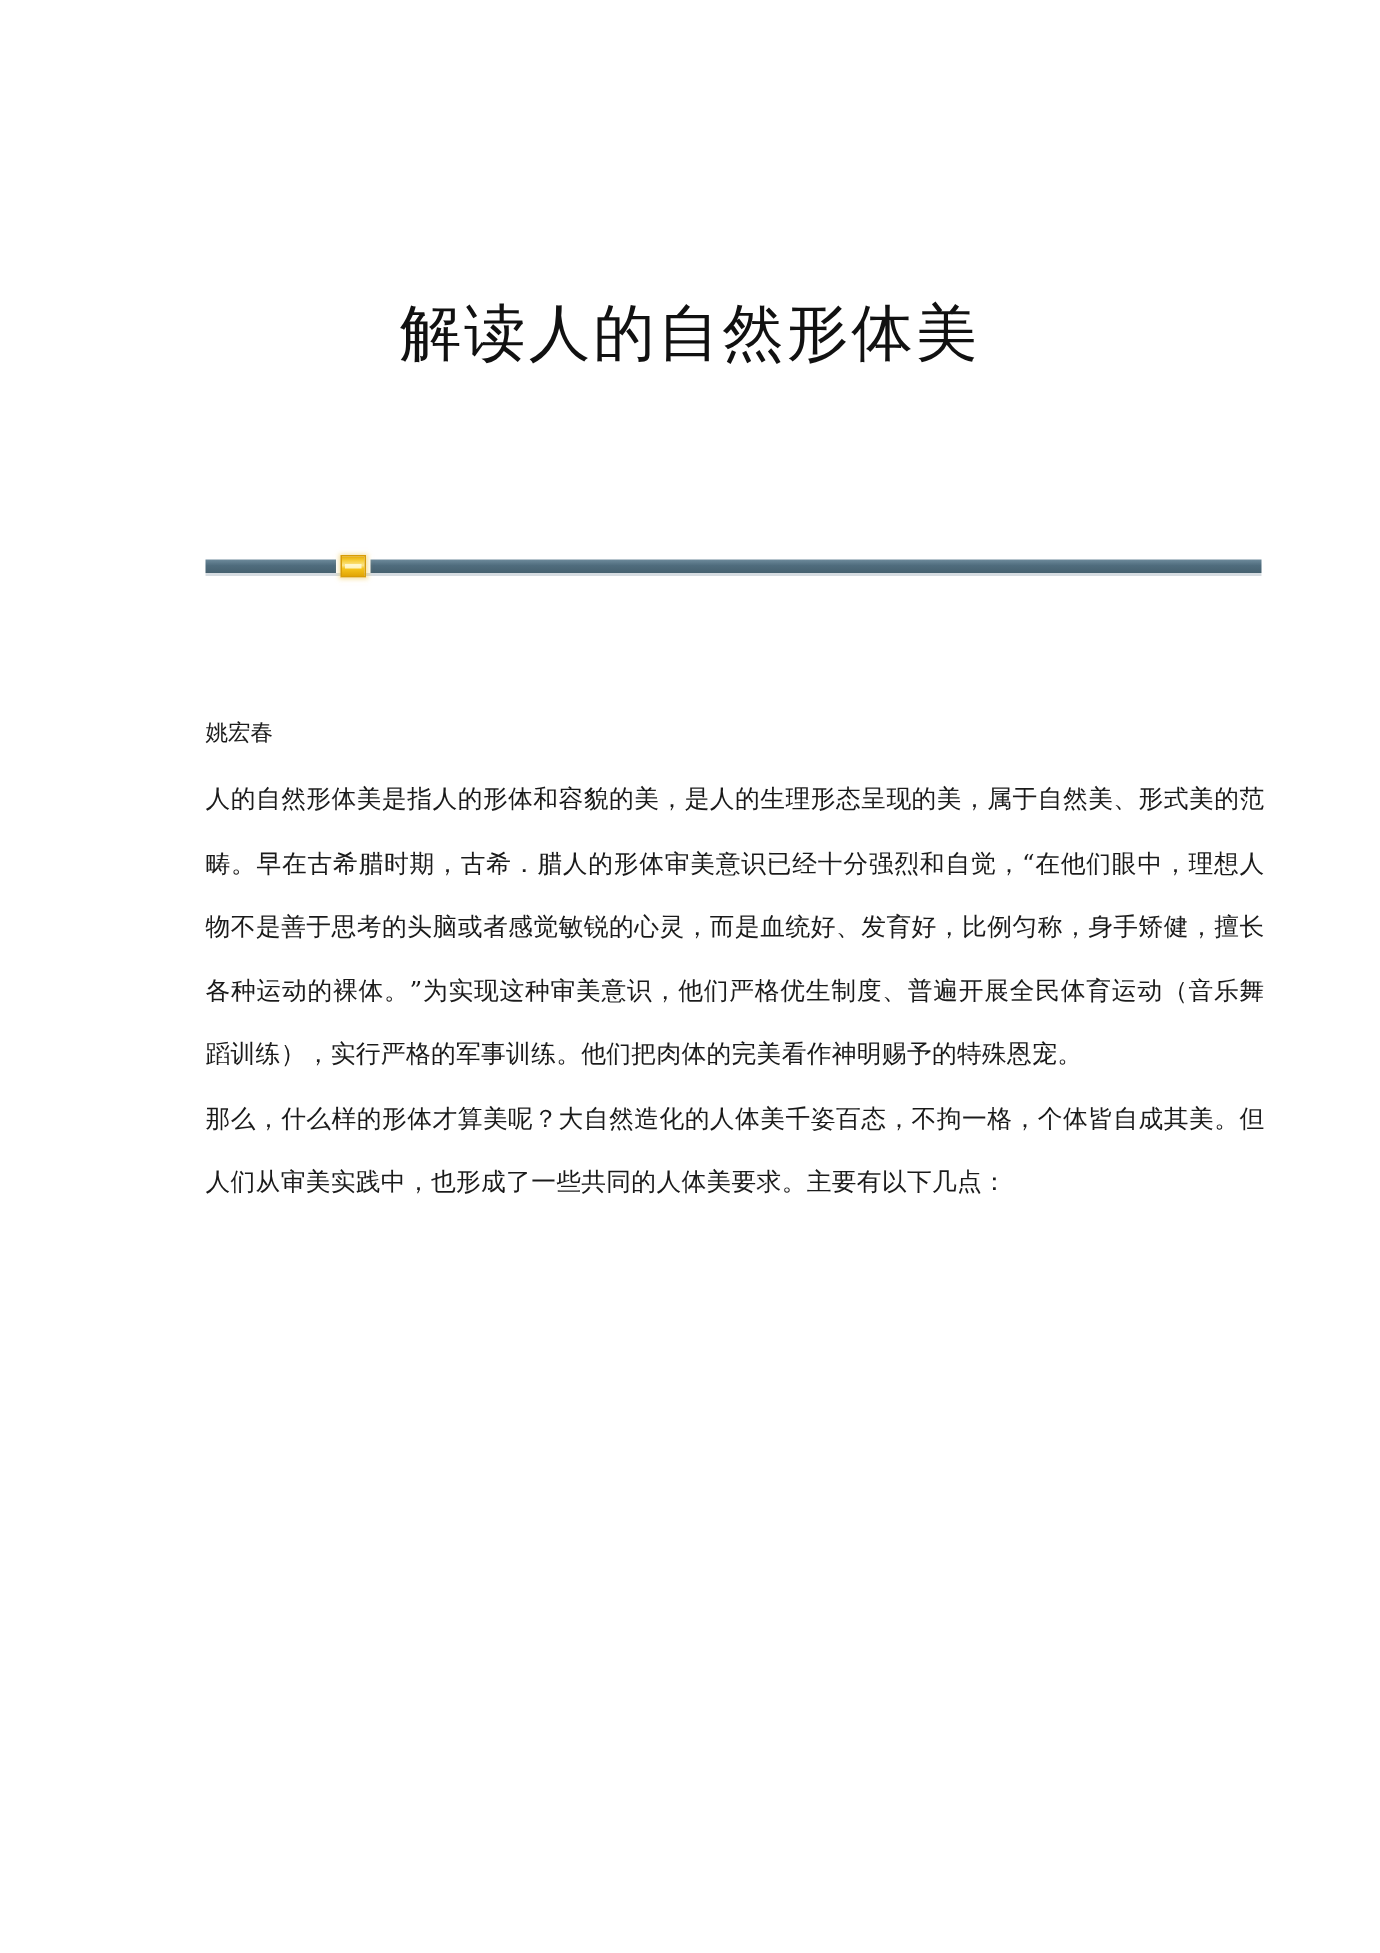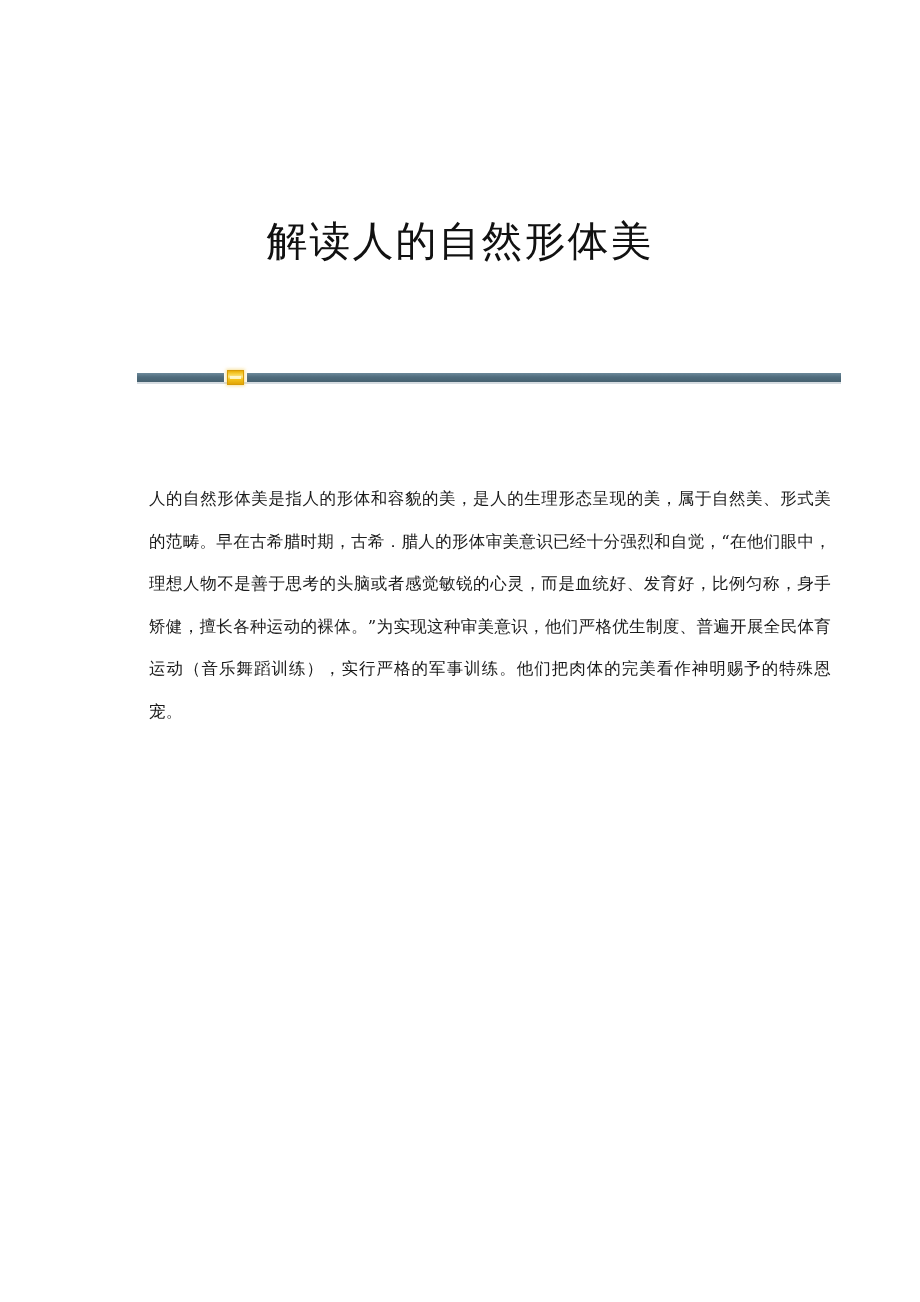--- a/index.html
+++ b/index.html
@@ -18,21 +18,21 @@
   .page {
     position: relative;
     width: 920px;
     height: 1302px;
     background: #ffffff;
   }
 
   
   .title-block {
     position: absolute;
-    top: 213px;
+    top: 194px;
     left: 0;
     width: 920px;
     text-align: center;
   }
   .doc-title {
     font-family: "DejaVu Serif", "Liberation Serif", serif;
     font-size: 41px;
     line-height: 56px;
     font-weight: 400;
     letter-spacing: 2px;
@@ -111,40 +111,42 @@
     color: #1a1a1a;
     margin-bottom: 2px;
   }
   .para {
     font-family: "DejaVu Serif", "Liberation Serif", serif;
     font-size: 16.5px;
     line-height: 42.5px;
     color: #1a1a1a;
     text-align: justify;
     text-justify: inter-character;
-    margin: 12px;
+    margin: 0;
     letter-spacing: 0.2px;
   }
 </style>
 </head>
 <body>
 
 <div class="page">
 
   <div class="title-block">
     <div class="doc-title">解读人的自然形体美</div>
   </div>
 
   <div class="divider-wrap">
     <div class="divider-bar divider-seg-left"></div>
     <div class="divider-bar divider-seg-right"></div>
     <div class="divider-shadow"></div>
     <div class="divider-gem"></div>
   </div>
 
   <div class="content">
+    <div class="byline">姚宏春</div>
 
     <p class="para">人的自然形体美是指人的形体和容貌的美，是人的生理形态呈现的美，属于自然美、形式美的范畴。早在古希腊时期，古希．腊人的形体审美意识已经十分强烈和自觉，“在他们眼中，理想人物不是善于思考的头脑或者感觉敏锐的心灵，而是血统好、发育好，比例匀称，身手矫健，擅长各种运动的裸体。”为实现这种审美意识，他们严格优生制度、普遍开展全民体育运动（音乐舞蹈训练），实行严格的军事训练。他们把肉体的完美看作神明赐予的特殊恩宠。</p>
 
+    <p class="para">那么，什么样的形体才算美呢？大自然造化的人体美千姿百态，不拘一格，个体皆自成其美。但人们从审美实践中，也形成了一些共同的人体美要求。主要有以下几点：</p>
 
   </div>
 
 </div>
 
 </body></html>

